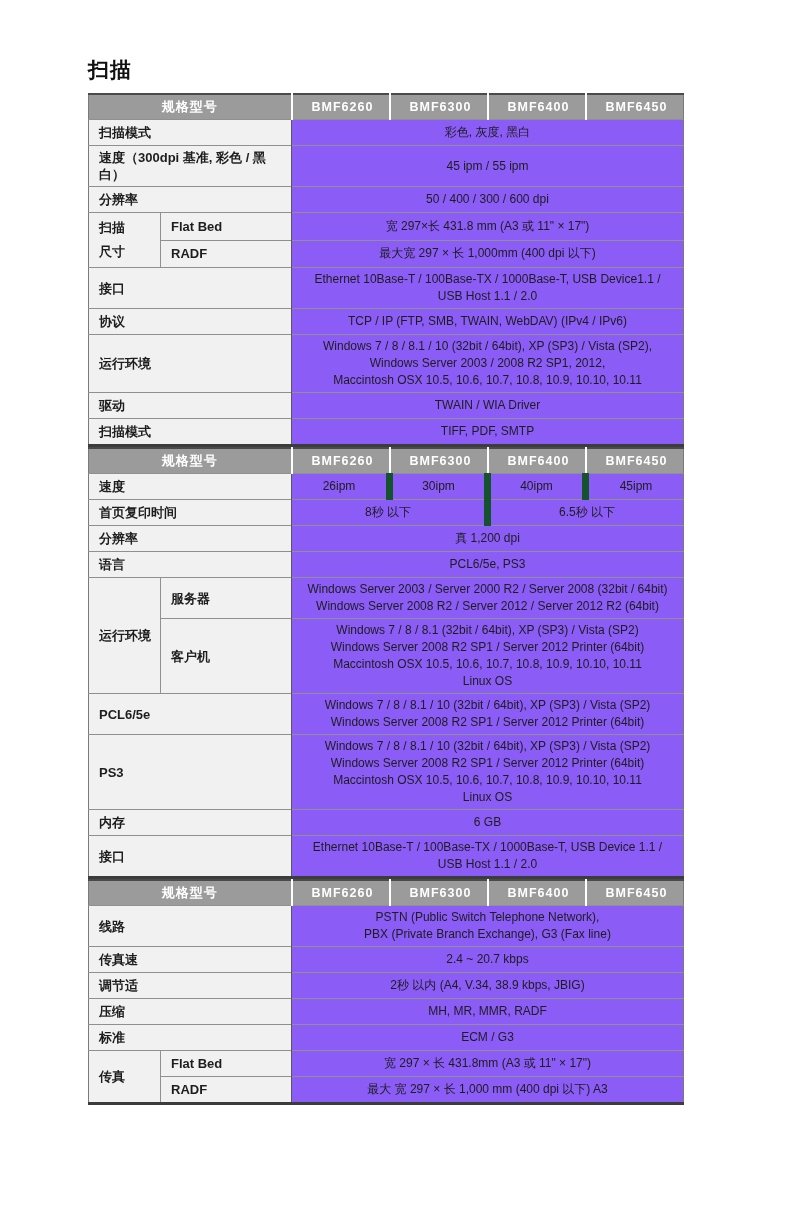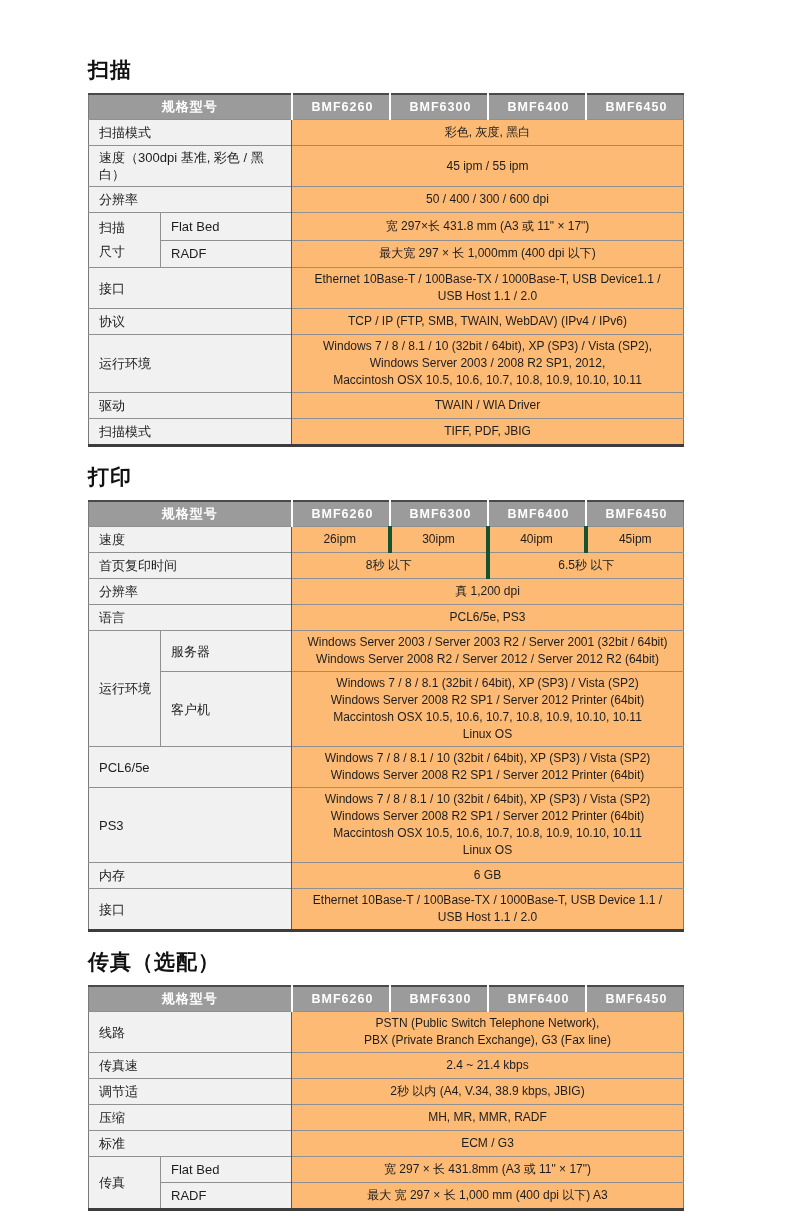--- a/index.html
+++ b/index.html
@@ -53,44 +53,44 @@
   table.spec th.first {
     border-left: none;
     font-size: 13px;
   }
   table.spec td {
     border-top: 1px solid #909090;
     vertical-align: middle;
   }
   td.lbl, td.grp, td.sub {
     background: #f1f1f1;
-    font-weight: normal;
+    font-weight: bold;
     font-size: 13px;
     text-align: left;
     padding: 3px 4px 3px 10px;
     line-height: 17px;
   }
   td.lbl, td.sub {
     border-right: 1px solid #585858;
   }
   td.grp {
     border-right: 1px solid #909090;
     white-space: pre-line;
     line-height: 24px;
   }
   td.val {
-    background: #fdba74;
+    background: #8b5cf6;
     text-align: center;
     padding: 3px 8px;
     height: 19px;
     line-height: 17px;
     white-space: pre-line;
   }
   td.val + td.val {
-    border-left: 4px solid #14532d;
+    border-left: 7px solid #14532d;
   }
 </style>
 </head>
 <body>
 
 <div class="page">
 
   <section>
     <h2 class="sec-title">扫描</h2>
     <table class="spec">
@@ -146,28 +146,27 @@
         <td class="val" colspan="4">Windows 7 / 8 / 8.1 / 10 (32bit / 64bit), XP (SP3) / Vista (SP2),
 Windows Server 2003 / 2008 R2 SP1, 2012,
 Maccintosh OSX 10.5, 10.6, 10.7, 10.8, 10.9, 10.10, 10.11</td>
       </tr>
       <tr>
         <td class="lbl" colspan="2">驱动</td>
         <td class="val" colspan="4">TWAIN / WIA Driver</td>
       </tr>
       <tr>
         <td class="lbl" colspan="2">扫描模式</td>
-        <td class="val" colspan="4">TIFF, PDF, JBIG</td>
+        <td class="val" colspan="4">TIFF, PDF, SMTP</td>
       </tr>
     </tbody>
       </table>
   </section>
 
   <section>
-    <h2 class="sec-title">打印</h2>
     <table class="spec">
       <colgroup>
         <col style="width:72px">
           <col style="width:131px">
         <col style="width:98px">
           <col style="width:98px">
           <col style="width:98px">
           <col style="width:98px">
       </colgroup>
       <tbody>
@@ -194,21 +193,21 @@
         <td class="lbl" colspan="2">分辨率</td>
         <td class="val" colspan="4">真 1,200 dpi</td>
       </tr>
       <tr>
         <td class="lbl" colspan="2">语言</td>
         <td class="val" colspan="4">PCL6/5e, PS3</td>
       </tr>
       <tr>
         <td class="grp" rowspan="2">运行环境</td>
         <td class="sub">服务器</td>
-        <td class="val" colspan="4">Windows Server 2003 / Server 2003 R2 / Server 2001 (32bit / 64bit)
+        <td class="val" colspan="4">Windows Server 2003 / Server 2000 R2 / Server 2008 (32bit / 64bit)
 Windows Server 2008 R2 / Server 2012 / Server 2012 R2 (64bit)</td>
       </tr>
       <tr>
         <td class="sub">客户机</td>
         <td class="val" colspan="4">Windows 7 / 8 / 8.1 (32bit / 64bit), XP (SP3) / Vista (SP2)
 Windows Server 2008 R2 SP1 / Server 2012 Printer (64bit)
 Maccintosh OSX 10.5, 10.6, 10.7, 10.8, 10.9, 10.10, 10.11
 Linux OS</td>
       </tr>
       <tr>
@@ -230,21 +229,20 @@
       <tr>
         <td class="lbl" colspan="2">接口</td>
         <td class="val" colspan="4">Ethernet 10Base-T / 100Base-TX / 1000Base-T,  USB Device 1.1 /
 USB Host 1.1 / 2.0</td>
       </tr>
     </tbody>
       </table>
   </section>
 
   <section>
-    <h2 class="sec-title">传真（选配）</h2>
     <table class="spec">
       <colgroup>
         <col style="width:72px">
           <col style="width:131px">
         <col style="width:98px">
           <col style="width:98px">
           <col style="width:98px">
           <col style="width:98px">
       </colgroup>
       <tbody>
@@ -255,21 +253,21 @@
         <th>BMF6400</th>
         <th>BMF6450</th>
       </tr>
       <tr>
         <td class="lbl" colspan="2">线路</td>
         <td class="val" colspan="4">PSTN (Public Switch Telephone Network),
 PBX (Private Branch Exchange), G3 (Fax line)</td>
       </tr>
       <tr>
         <td class="lbl" colspan="2">传真速</td>
-        <td class="val" colspan="4">2.4 ~ 21.4 kbps</td>
+        <td class="val" colspan="4">2.4 ~ 20.7 kbps</td>
       </tr>
       <tr>
         <td class="lbl" colspan="2">调节适</td>
         <td class="val" colspan="4">2秒 以内 (A4, V.34, 38.9 kbps, JBIG)</td>
       </tr>
       <tr>
         <td class="lbl" colspan="2">压缩</td>
         <td class="val" colspan="4">MH, MR, MMR, RADF</td>
       </tr>
       <tr>

